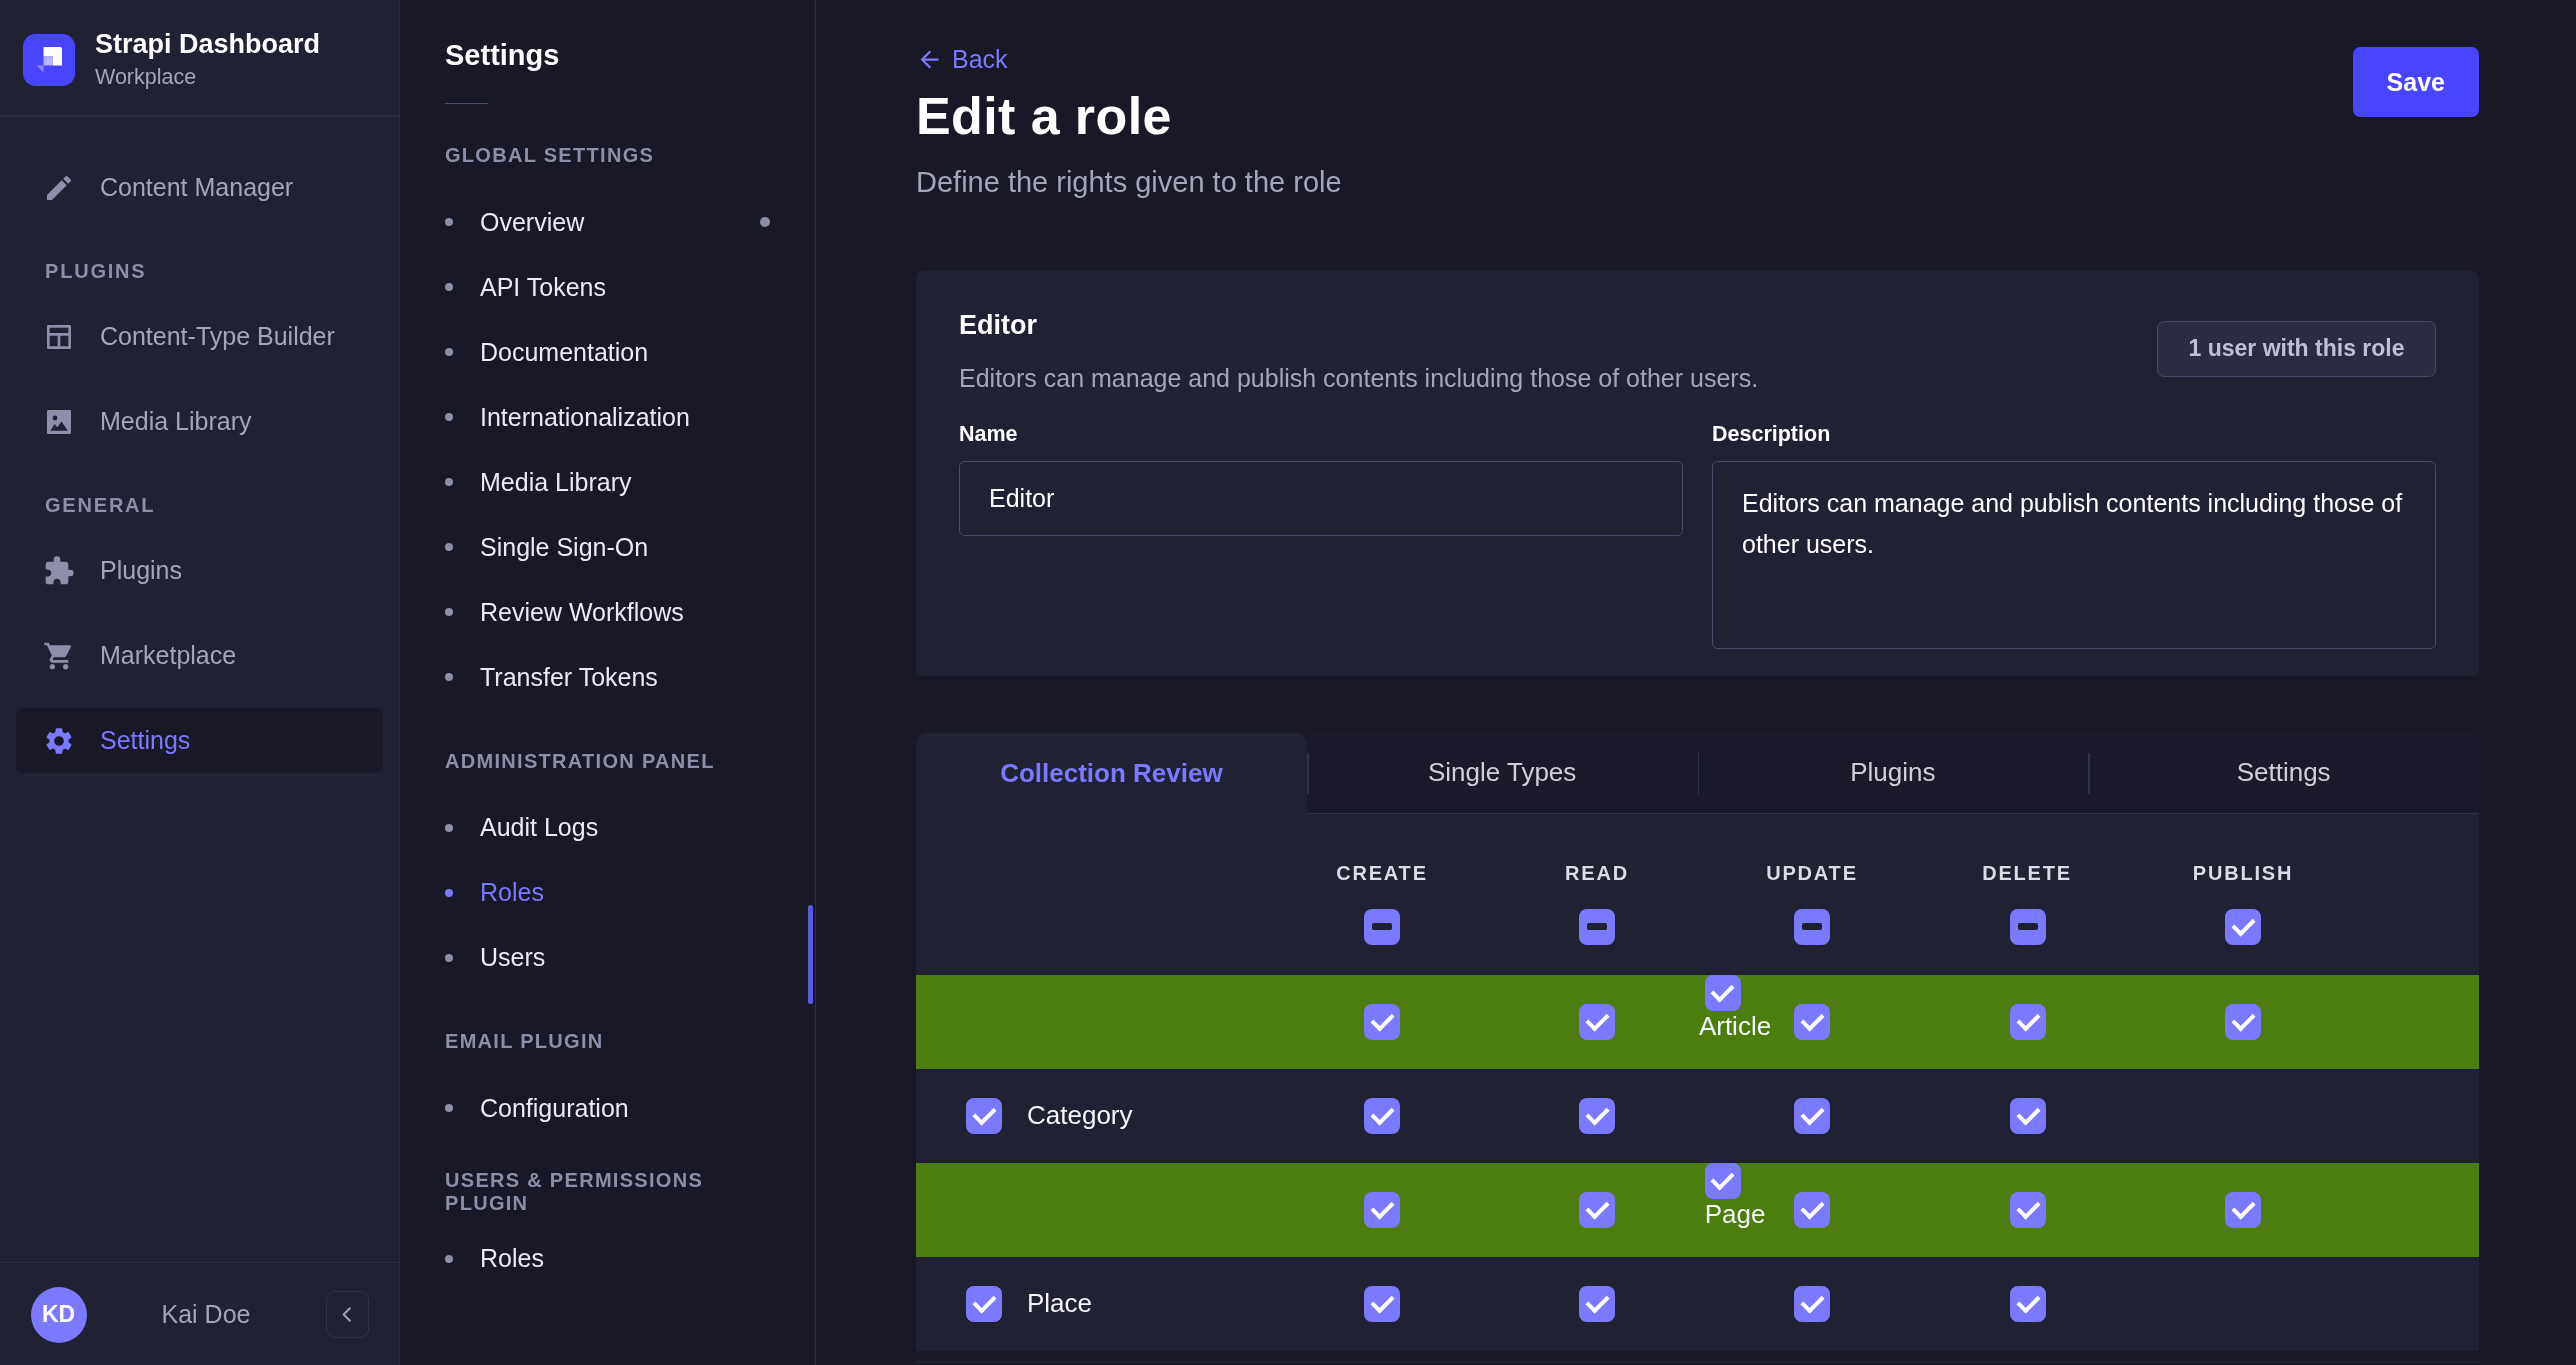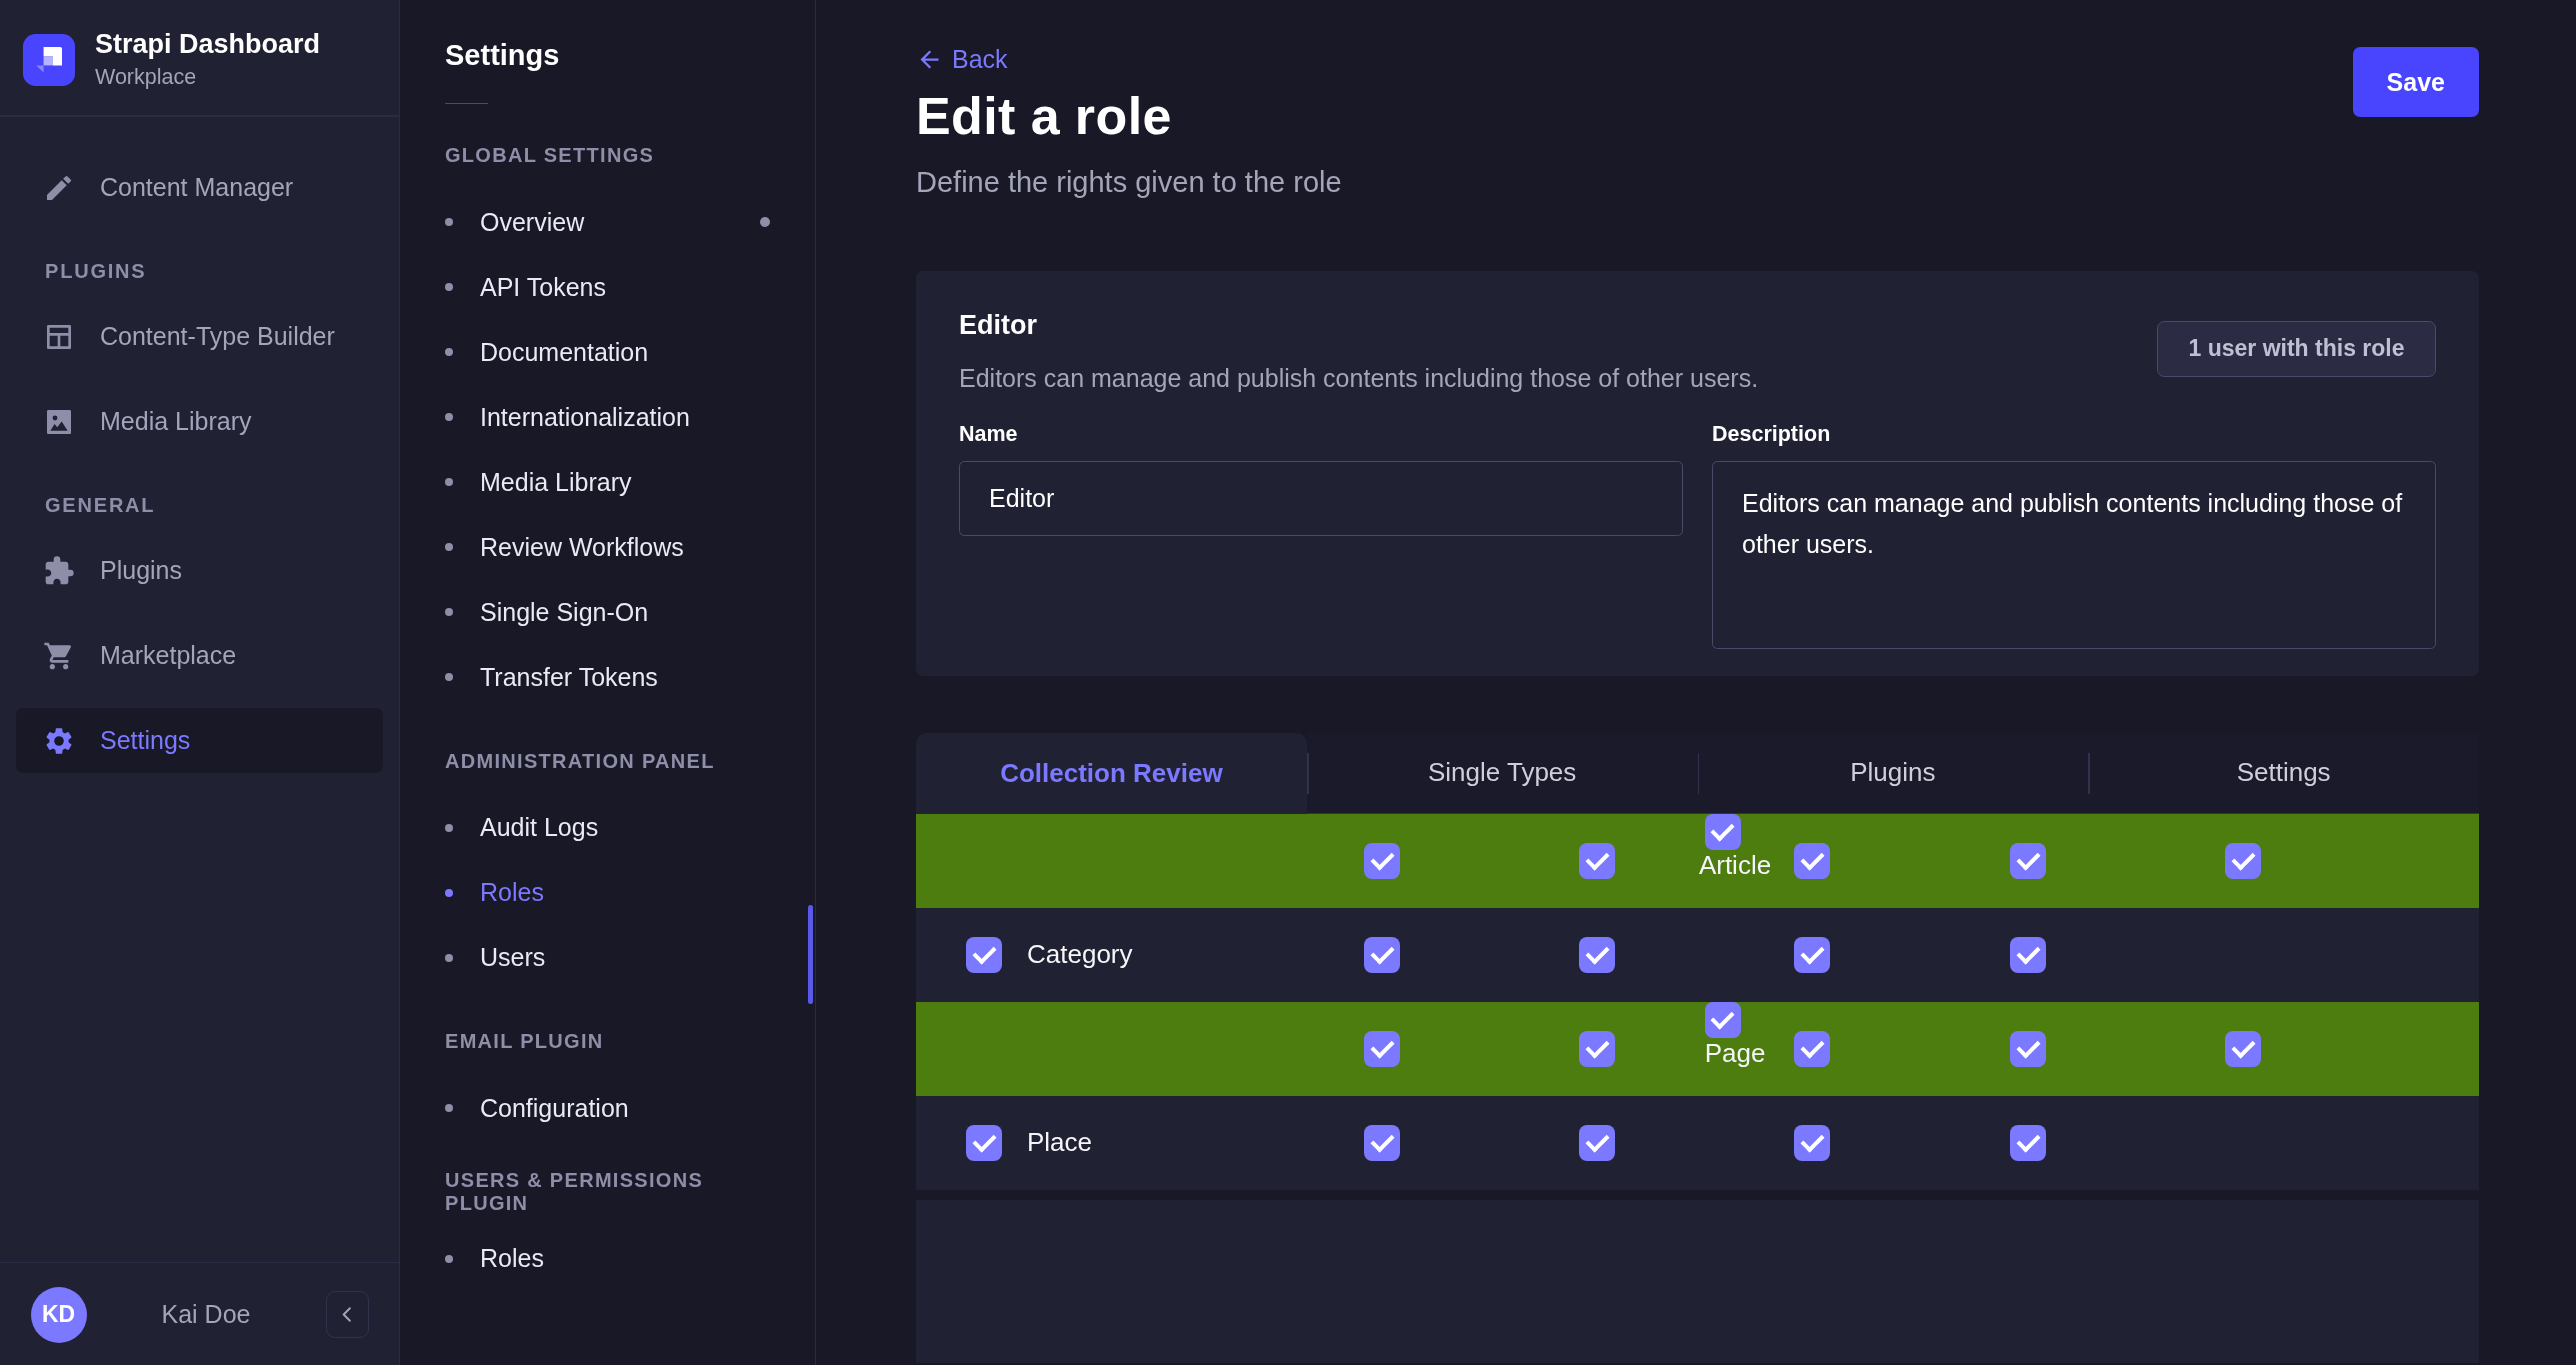--- a/index.html
+++ b/index.html
@@ -273,25 +273,25 @@
         <div class="subnav-item">
           <span class="bullet"></span>
           <span>Internationalization</span>
         </div>
         <div class="subnav-item">
           <span class="bullet"></span>
           <span>Media Library</span>
         </div>
         <div class="subnav-item">
           <span class="bullet"></span>
+          <span>Single Sign-On</span>
+        </div>
+        <div class="subnav-item">
+          <span class="bullet"></span>
           <span>Review Workflows</span>
-        </div>
-        <div class="subnav-item">
-          <span class="bullet"></span>
-          <span>Single Sign-On</span>
         </div>
         <div class="subnav-item">
           <span class="bullet"></span>
           <span>Transfer Tokens</span>
         </div>
       </div>
       <div class="subnav-section-header">ADMINISTRATION PANEL</div>
       <div class="subnav-list">
         <div class="subnav-item">
           <span class="bullet"></span>
@@ -366,20 +366,32 @@
         <div class="tab inactive">
           <span>Plugins</span>
         </div>
         <div class="tab inactive">
           <span>Settings</span>
         </div>
       </div>
 
     
     <div class="panel" id="panel">
+        <div class="panel-head">
+          <span class="col-label" style="left: 466px;">CREATE</span>
+          <div class="cb abs indeterminate" style="left: 448px; top: 95px;"></div>
+          <span class="col-label" style="left: 681px;">READ</span>
+          <div class="cb abs indeterminate" style="left: 663px; top: 95px;"></div>
+          <span class="col-label" style="left: 896px;">UPDATE</span>
+          <div class="cb abs indeterminate" style="left: 878px; top: 95px;"></div>
+          <span class="col-label" style="left: 1111px;">DELETE</span>
+          <div class="cb abs indeterminate" style="left: 1094px; top: 95px;"></div>
+          <span class="col-label" style="left: 1327px;">PUBLISH</span>
+          <div class="cb abs checked" style="left: 1309px; top: 95px;"></div>
+        </div>
         <div class="prow dark">
           <div class="cb checked"></div>
           <span class="prow-label">Article</span>
           <div class="cb abs checked" style="left: 448px; top: 29px;"></div>
           <div class="cb abs checked" style="left: 663px; top: 29px;"></div>
           <div class="cb abs checked" style="left: 878px; top: 29px;"></div>
           <div class="cb abs checked" style="left: 1094px; top: 29px;"></div>
           <div class="cb abs checked" style="left: 1309px; top: 29px;"></div>
         </div>
         <div class="prow">

